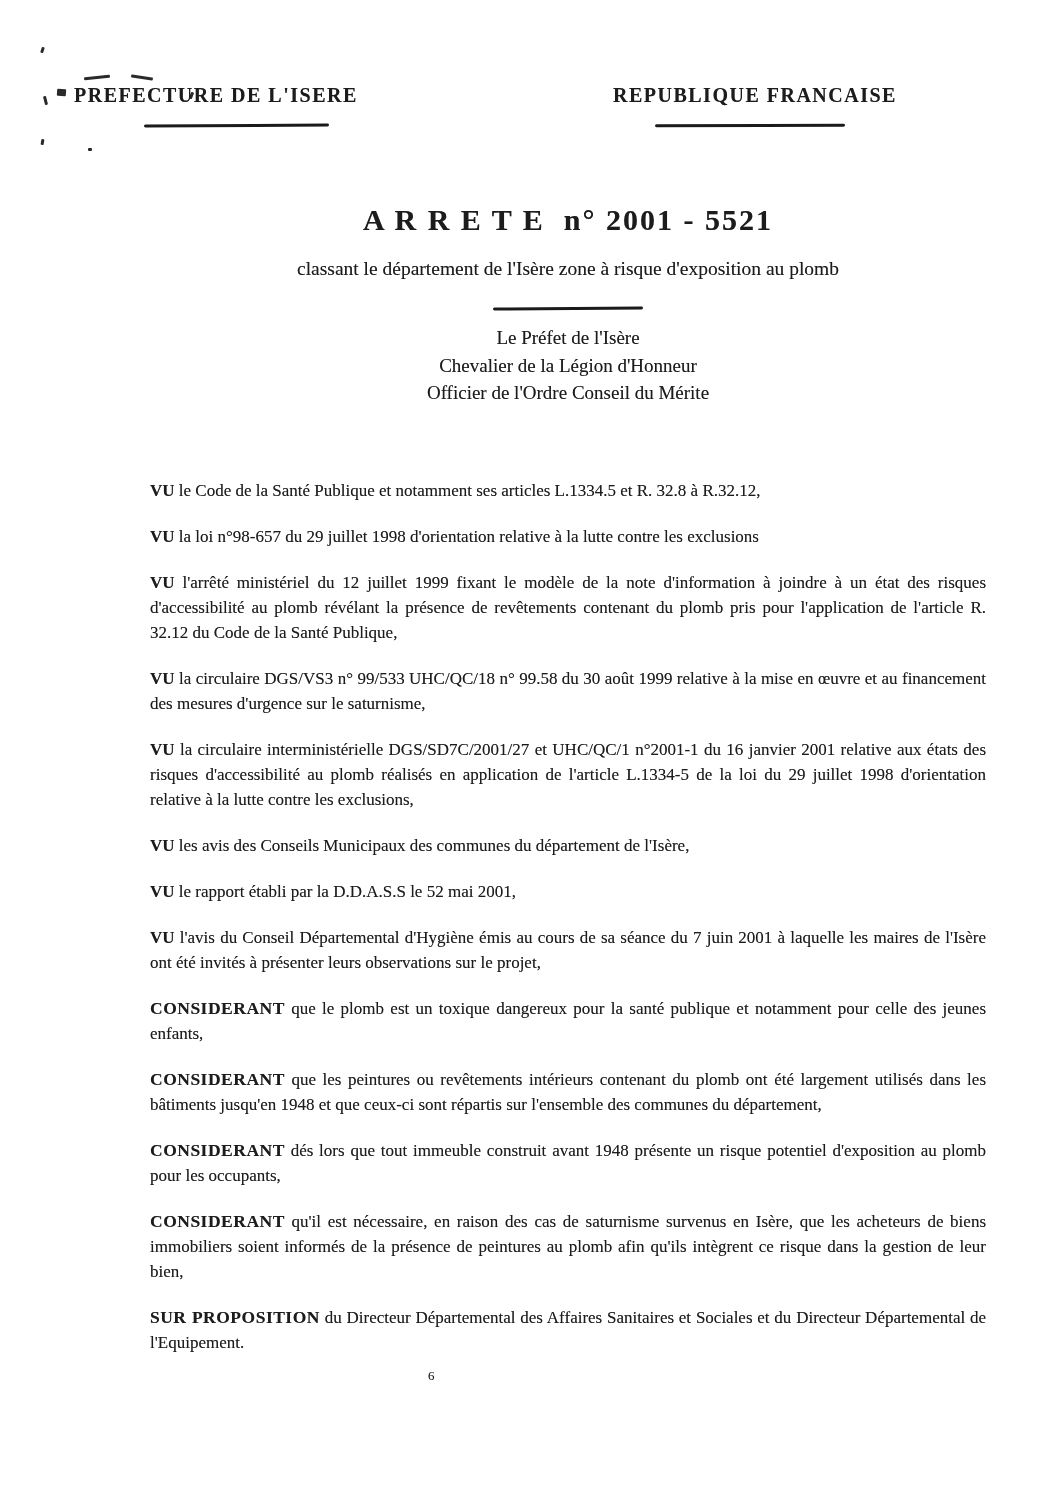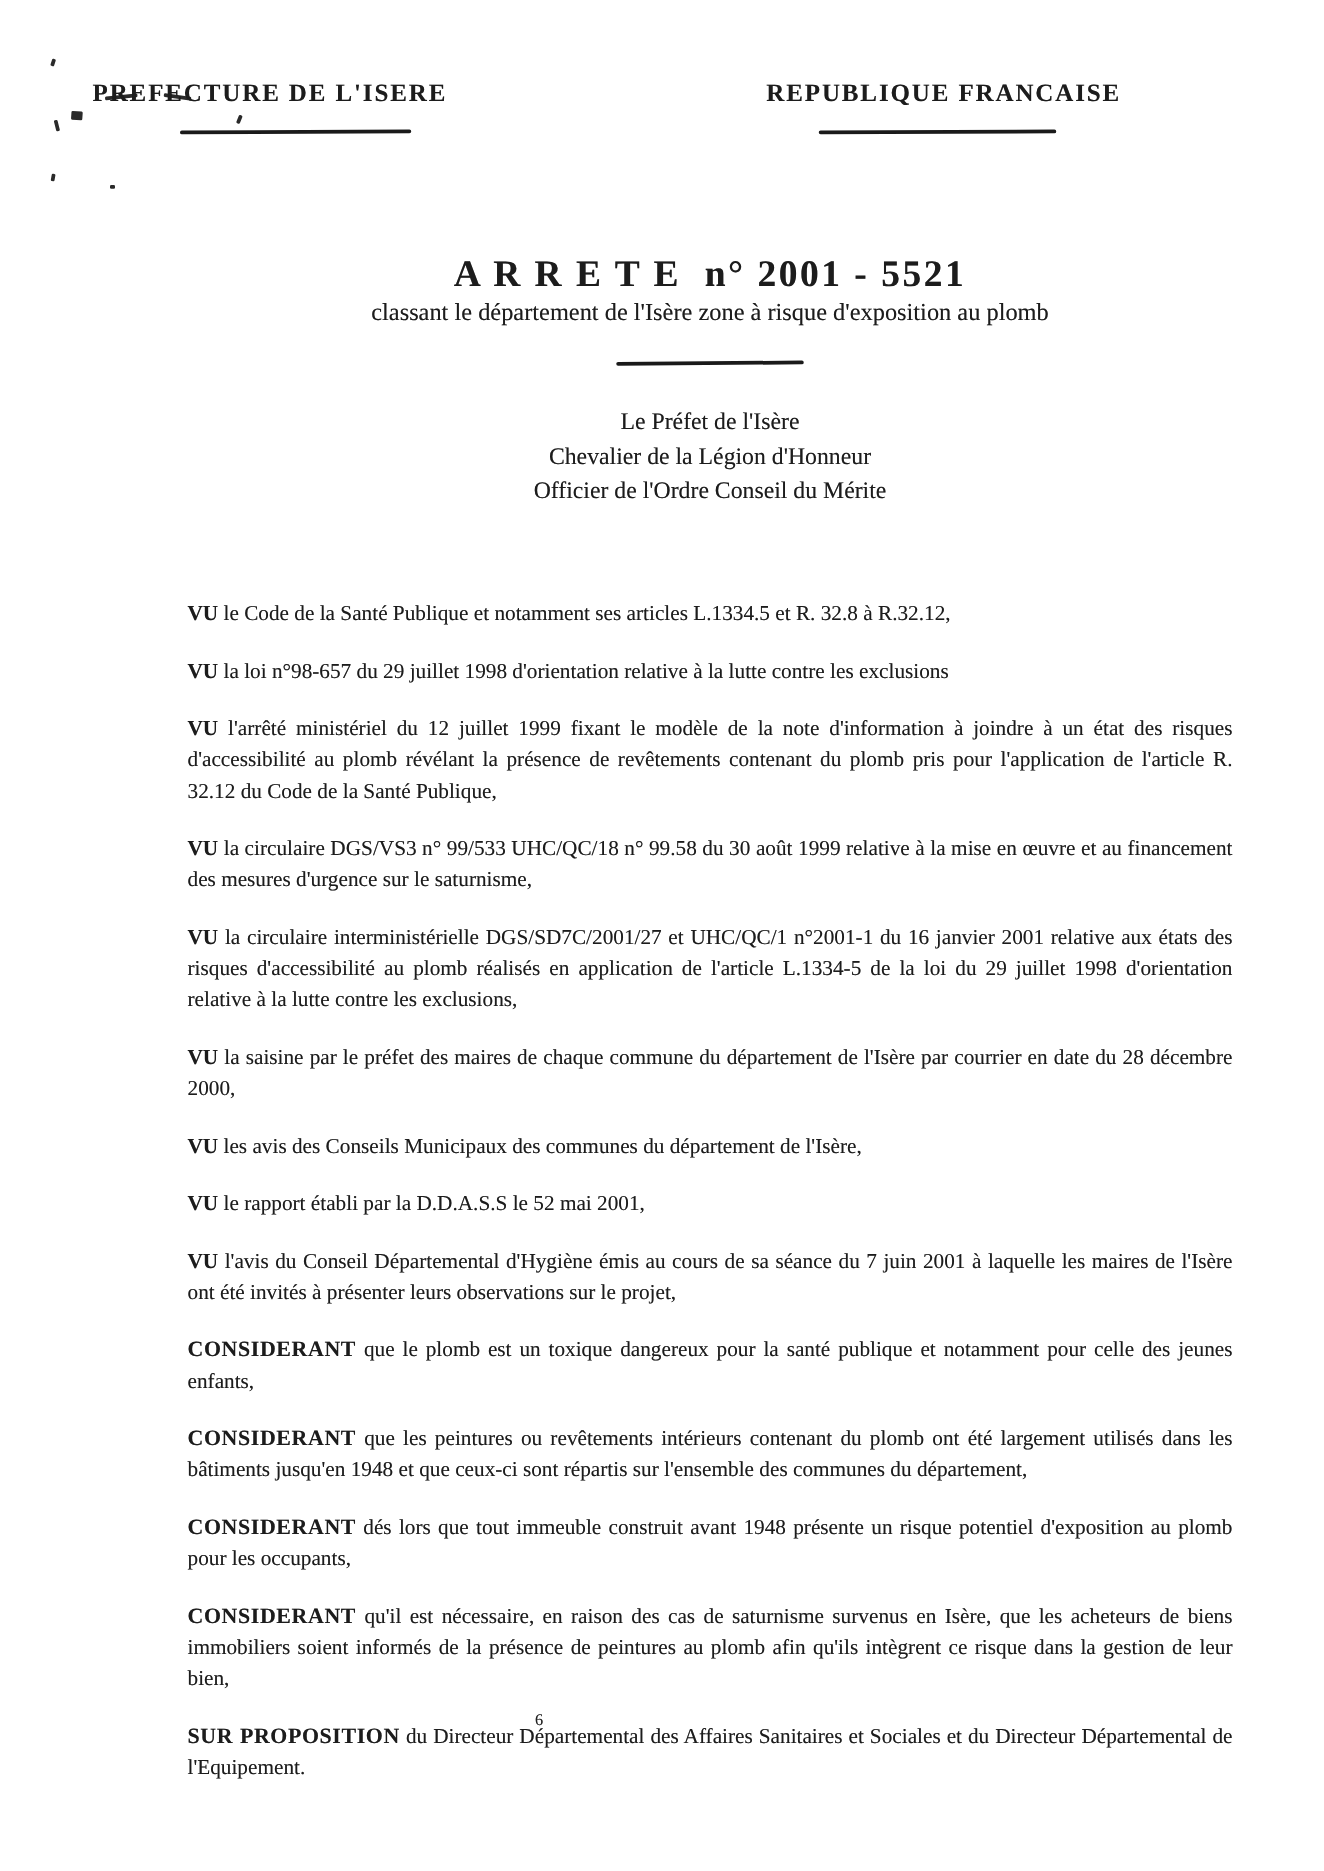--- a/index.html
+++ b/index.html
@@ -9,32 +9,32 @@
     height: 1497px;
     margin: 0 auto;
     background: #ffffff;
     color: #1c1c1c;
     font-family: "Liberation Serif", "DejaVu Serif", serif;
     overflow: hidden;
     text-shadow: 0 0 0.5px rgba(20,20,20,0.45);
   }
 
   
-  .hdr { position: absolute; top: 64px; }
+  .hdr { position: absolute; top: 84px; }
   .hdr-left  { left: 74px; }
   .hdr-right { left: 613px; }
   .hdr-text { font-size: 20px; font-weight: bold; letter-spacing: 1.5px; white-space: nowrap; }
   .rule { height: 3px; background: #1a1a1a; border-radius: 2px; }
   .hdr-left  .rule { width: 185px; margin: 17px 0 0 70px; transform: rotate(-0.3deg); }
   .hdr-right .rule { width: 190px; margin: 17px 0 0 42px; transform: rotate(-0.2deg); }
 
   
   .title-block { position: absolute; top: 203px; left: 150px; width: 836px; text-align: center; }
   .main-title { margin: 0; font-size: 30px; font-weight: bold; letter-spacing: 2px; white-space: pre; }
-  .subtitle { font-size: 19.5px; margin-top: 3px; }
+  .subtitle { font-size: 19.5px; margin-top: 21px; }
   .rule-center { width: 150px; margin: 27px auto 0; transform: rotate(-0.4deg); }
 
   
   .issuer { position: absolute; top: 324px; left: 150px; width: 836px; text-align: center;
             font-size: 19px; line-height: 27.5px; font-family: Liberation Serif, serif; }
 
   
   .bodytext { position: absolute; top: 478px; left: 150px; width: 836px;
               font-size: 17px; line-height: 25px; text-align: justify; }
   .bodytext p { margin: 0 0 21px 0; font-family: Liberation Serif, serif; }
@@ -81,21 +81,20 @@
   </div>
 
   <div class="stray-char" style="left:428px;top:1368px;">6</div>
 
   <div class="bodytext">
     <p><span class="lead">VU</span> <span>le Code de la Santé Publique et notamment ses articles L.1334.5 et R. 32.8 à R.32.12,</span></p>
     <p><span class="lead">VU</span> <span>la loi n°98-657 du 29 juillet 1998 d'orientation relative à la lutte contre les exclusions</span></p>
     <p><span class="lead">VU</span> <span>l'arrêté ministériel du 12 juillet 1999 fixant le modèle de la note d'information à joindre à un état des risques d'accessibilité au plomb révélant la présence de revêtements contenant du plomb pris pour l'application de l'article R. 32.12 du Code de la Santé Publique,</span></p>
     <p><span class="lead">VU</span> <span>la circulaire DGS/VS3 n° 99/533 UHC/QC/18 n° 99.58 du 30 août 1999 relative à la mise en œuvre et au financement des mesures d'urgence sur le saturnisme,</span></p>
     <p><span class="lead">VU</span> <span>la circulaire interministérielle DGS/SD7C/2001/27 et UHC/QC/1 n°2001-1 du 16 janvier 2001 relative aux états des risques d'accessibilité au plomb réalisés en application de l'article L.1334-5 de la loi du 29 juillet 1998 d'orientation relative à la lutte contre les exclusions,</span></p>
-    <p><span class="lead">VU</span> <span>la saisine par le préfet des maires de chaque commune du département de l'Isère par courrier en date du 28 décembre 2000,</span></p>
     <p><span class="lead">VU</span> <span>les avis des Conseils Municipaux des communes du département de l'Isère,</span></p>
     <p><span class="lead">VU</span> <span>le rapport établi par la D.D.A.S.S le 52 mai 2001,</span></p>
     <p><span class="lead">VU</span> <span>l'avis du Conseil Départemental d'Hygiène émis au cours de sa séance du 7 juin 2001 à laquelle les maires de l'Isère ont été invités à présenter leurs observations sur le projet,</span></p>
     <p><span class="lead lead-caps">CONSIDERANT</span> <span>que le plomb est un toxique dangereux pour la santé publique et notamment pour celle des jeunes enfants,</span></p>
     <p><span class="lead lead-caps">CONSIDERANT</span> <span>que les peintures ou revêtements intérieurs contenant du plomb ont été largement utilisés dans les bâtiments jusqu'en 1948 et que ceux-ci sont répartis sur l'ensemble des communes du département,</span></p>
     <p><span class="lead lead-caps">CONSIDERANT</span> <span>dés lors que tout immeuble construit avant 1948 présente un risque potentiel d'exposition au plomb pour les occupants,</span></p>
     <p><span class="lead lead-caps">CONSIDERANT</span> <span>qu'il est nécessaire, en raison des cas de saturnisme survenus en Isère, que les acheteurs de biens immobiliers soient informés de la présence de peintures au plomb afin qu'ils intègrent ce risque dans la gestion de leur bien,</span></p>
     <p><span class="lead lead-caps">SUR PROPOSITION</span> <span>du Directeur Départemental des Affaires Sanitaires et Sociales et du Directeur Départemental de l'Equipement.</span></p>
   </div>
 

